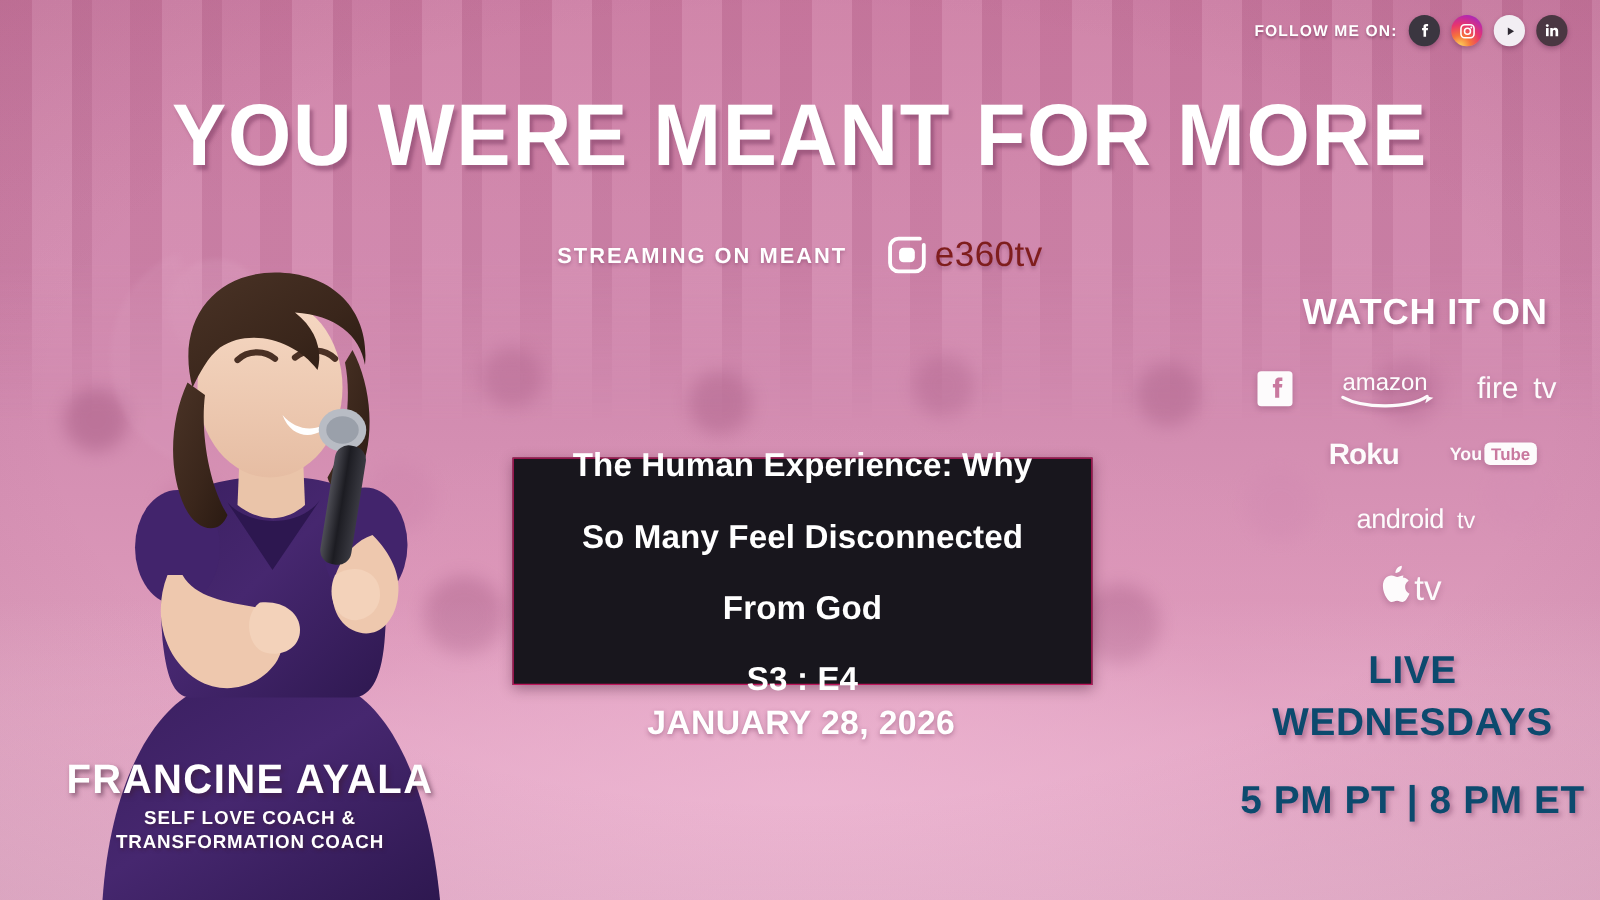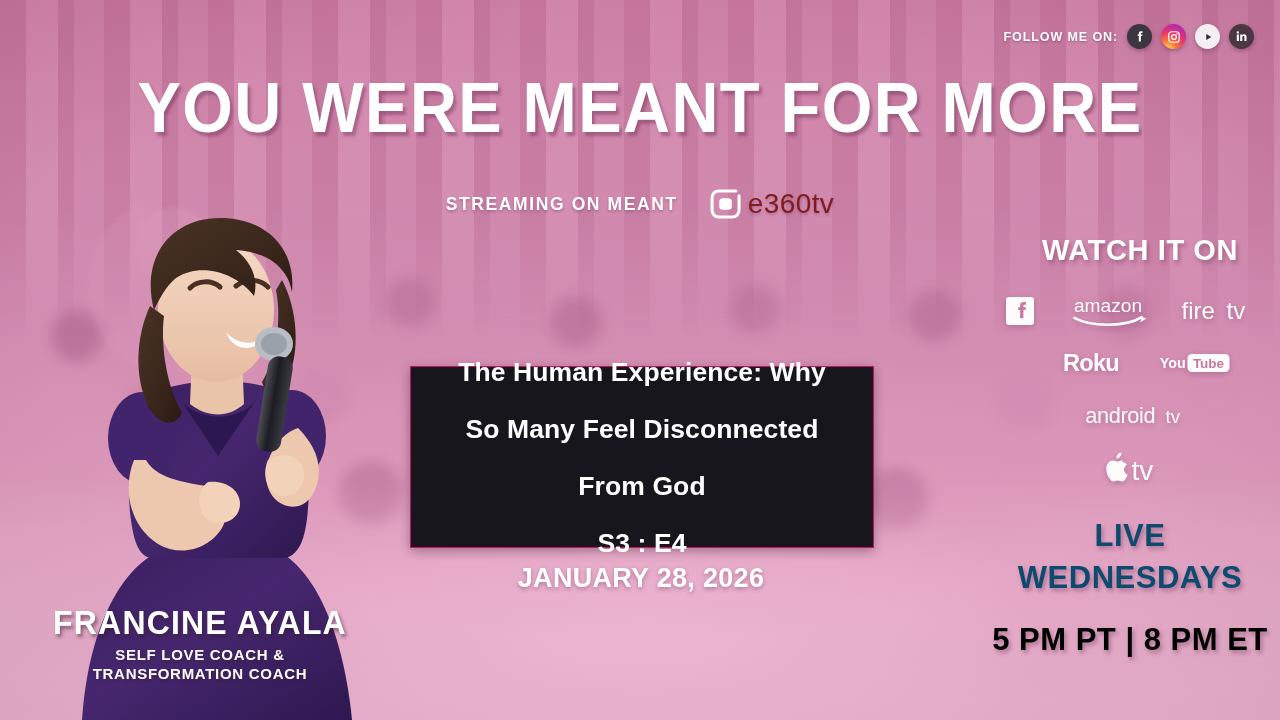--- a/index.html
+++ b/index.html
@@ -82,21 +82,21 @@
     filter: blur(2px);
     border-radius: 50%;
   }
 
   
   .speaker { position: absolute; left: 30px; bottom: 0; width: 370px; height: 560px; }
   .speaker svg { display:block; width: 100%; height: 100%; }
 
   
   .follow-row {
-    position: absolute; right: 26px; top: 24px;
+    position: absolute; right: 26px; top: 12px;
     display: flex; align-items: center; gap: 9px;
   }
   .follow-label {
     color: #fff; font-size: 12.5px; font-weight: 700; letter-spacing: .9px;
     text-shadow: 0 1px 2px rgba(90,35,70,.45);
     white-space: nowrap;
   }
   .soc {
     width: 25px; height: 25px; border-radius: 50%;
     display: flex; align-items: center; justify-content: center;
@@ -187,21 +187,21 @@
   }
   .plat-full { width: 100%; }
 
   .live-block {
     position: absolute; left: 980px; top: 515px; width: 300px; text-align: center;
     color: #0c4a6e; font-size: 31px; font-weight: 700; line-height: 42px; letter-spacing: .5px;
     text-shadow: 2px 3px 4px rgba(110,50,88,.45);
   }
   .time-block {
     position: absolute; left: 980px; top: 622px; width: 300px; text-align: center;
-    color: #000000; font-size: 31px; font-weight: 700; letter-spacing: .5px;
+    color: #0c4a6e; font-size: 31px; font-weight: 700; letter-spacing: .5px;
     text-shadow: 2px 3px 4px rgba(110,50,88,.45);
   }
 </style>
 </head>
 <body>
 
 <div id="stage">
 
   <div class="bg-base"></div>
   <div class="bg-columns"></div>

